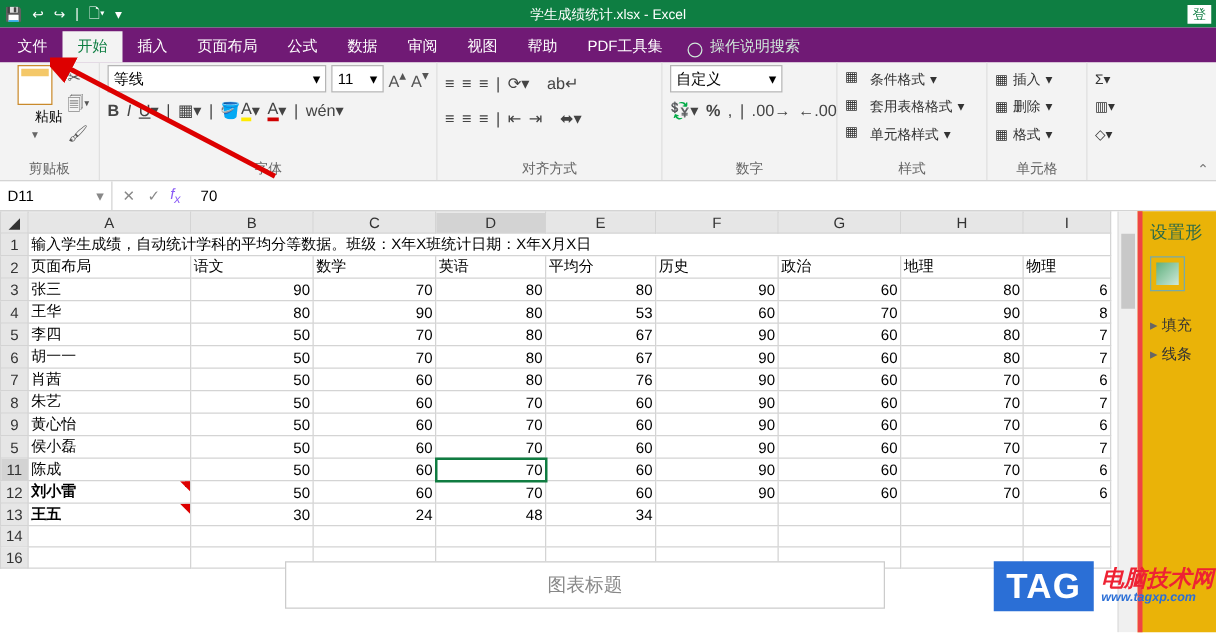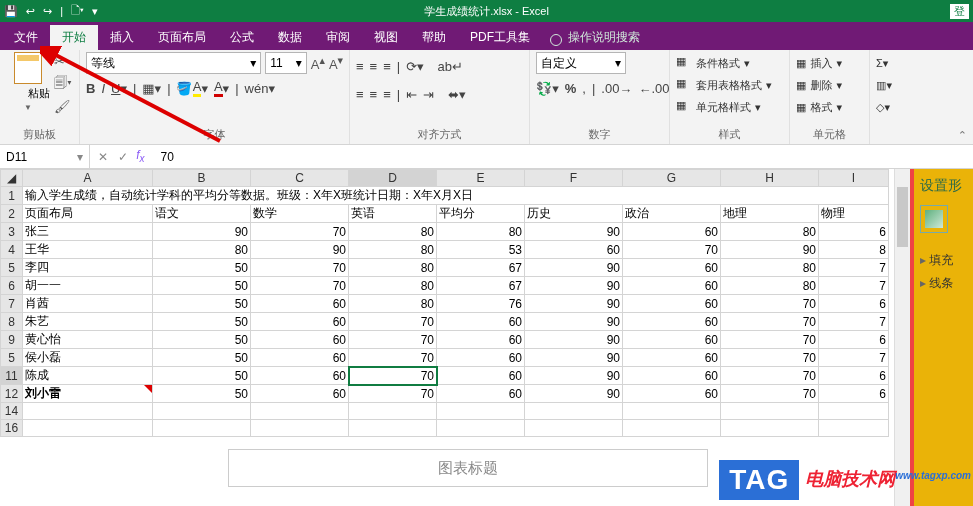--- a/index.html
+++ b/index.html
@@ -67,23 +67,23 @@
 
 .chart-title-box { position: absolute; left: 228px; top: 449px; width: 480px; height: 38px; background: #fff; border: 1px solid #ccc; display: flex; align-items: center; justify-content: center; font-size: 15px; color: #888; }
 
 .side-pane { width: 63px; border-left: 4px solid #ef4444; padding: 8px 6px; font-size: 12px; color: #333; background: #eab308; }
 .side-pane .hdr { font-size: 14px; color: #2e6b48; margin-bottom: 10px; }
 .side-pane .fill-ico { width: 28px; height: 28px; border: 1px solid #7aa; display: inline-block; margin-bottom: 10px; position: relative; }
 .side-pane .fill-ico::after { content: ""; position: absolute; inset: 4px; background: linear-gradient(135deg, #5fb07e, #cfe9d9); }
 .side-pane .sect { margin: 6px 0; cursor: pointer; }
 .side-pane .sect::before { content: "▸ "; color: #666; }
 
-.tag-watermark { position: absolute; right: 2px; bottom: 6px; display: flex; align-items: center; gap: 6px; }
+.tag-watermark { position: absolute; right: 2px; bottom: 17px; display: flex; align-items: center; gap: 6px; }
 .tag-watermark .tag-box { background: #2b6fd6; color: #fff; font-weight: bold; font-size: 28px; padding: 4px 10px; letter-spacing: 1px; }
-.tag-watermark .tag-text { display: flex; flex-direction: row; font-size: 18px; font-weight: bold; line-height: 1.1; }
+.tag-watermark .tag-text { display: flex; flex-direction: column; font-size: 18px; font-weight: bold; line-height: 1.1; }
 .tag-watermark .cn { color: #e23; font-style: italic; }
 .tag-watermark .url { color: #2b6fd6; font-style: italic; font-size: 10px; }
 
 .red-arrow { position: absolute; left: 40px; top: 46px; pointer-events: none; z-index: 20; }
 
 .vscroll { position: absolute; right: 0; top: 0; width: 16px; bottom: 0; background: #f0f0f0; border-left: 1px solid #ddd; }
 .vscroll .thumb { position: absolute; left: 2px; right: 2px; top: 18px; height: 60px; background: #c8c8c8; }
 </style>
 </head>
 <body>
@@ -400,20 +400,32 @@
             <td class=" num">50</td>
             <td class=" num">60</td>
             <td class=" num">70</td>
             <td class=" num">60</td>
             <td class=" num">90</td>
             <td class=" num">60</td>
             <td class=" num">70</td>
             <td class=" num">6</td>
           </tr>
           <tr>
+            <th class="rowhdr ">13</th>
+            <td class=" redtri">王五</td>
+            <td class=" num">30</td>
+            <td class=" num">24</td>
+            <td class=" num">48</td>
+            <td class=" num">34</td>
+            <td class=""></td>
+            <td class=""></td>
+            <td class=""></td>
+            <td class=""></td>
+          </tr>
+          <tr>
             <th class="rowhdr">14</th>
             <td></td>
             <td></td>
             <td></td>
             <td></td>
             <td></td>
             <td></td>
             <td></td>
             <td></td>
             <td></td>

